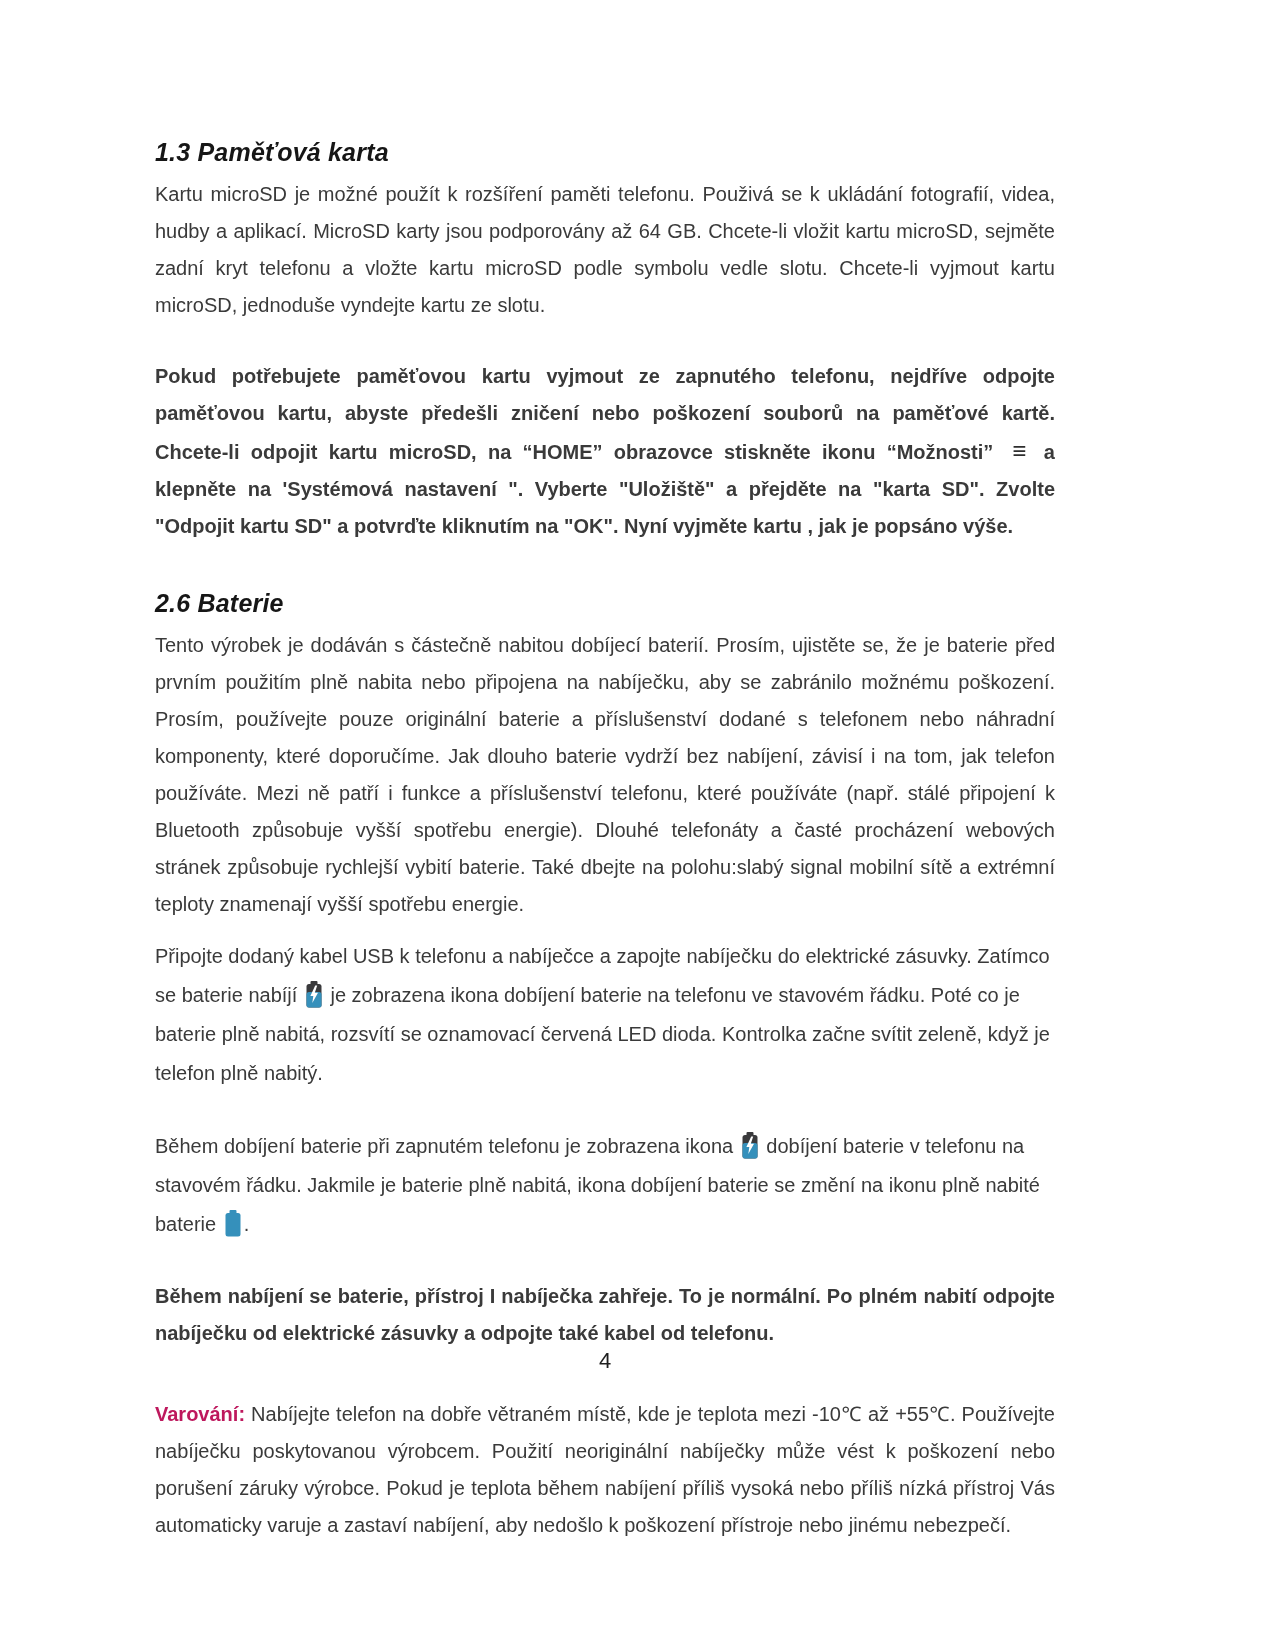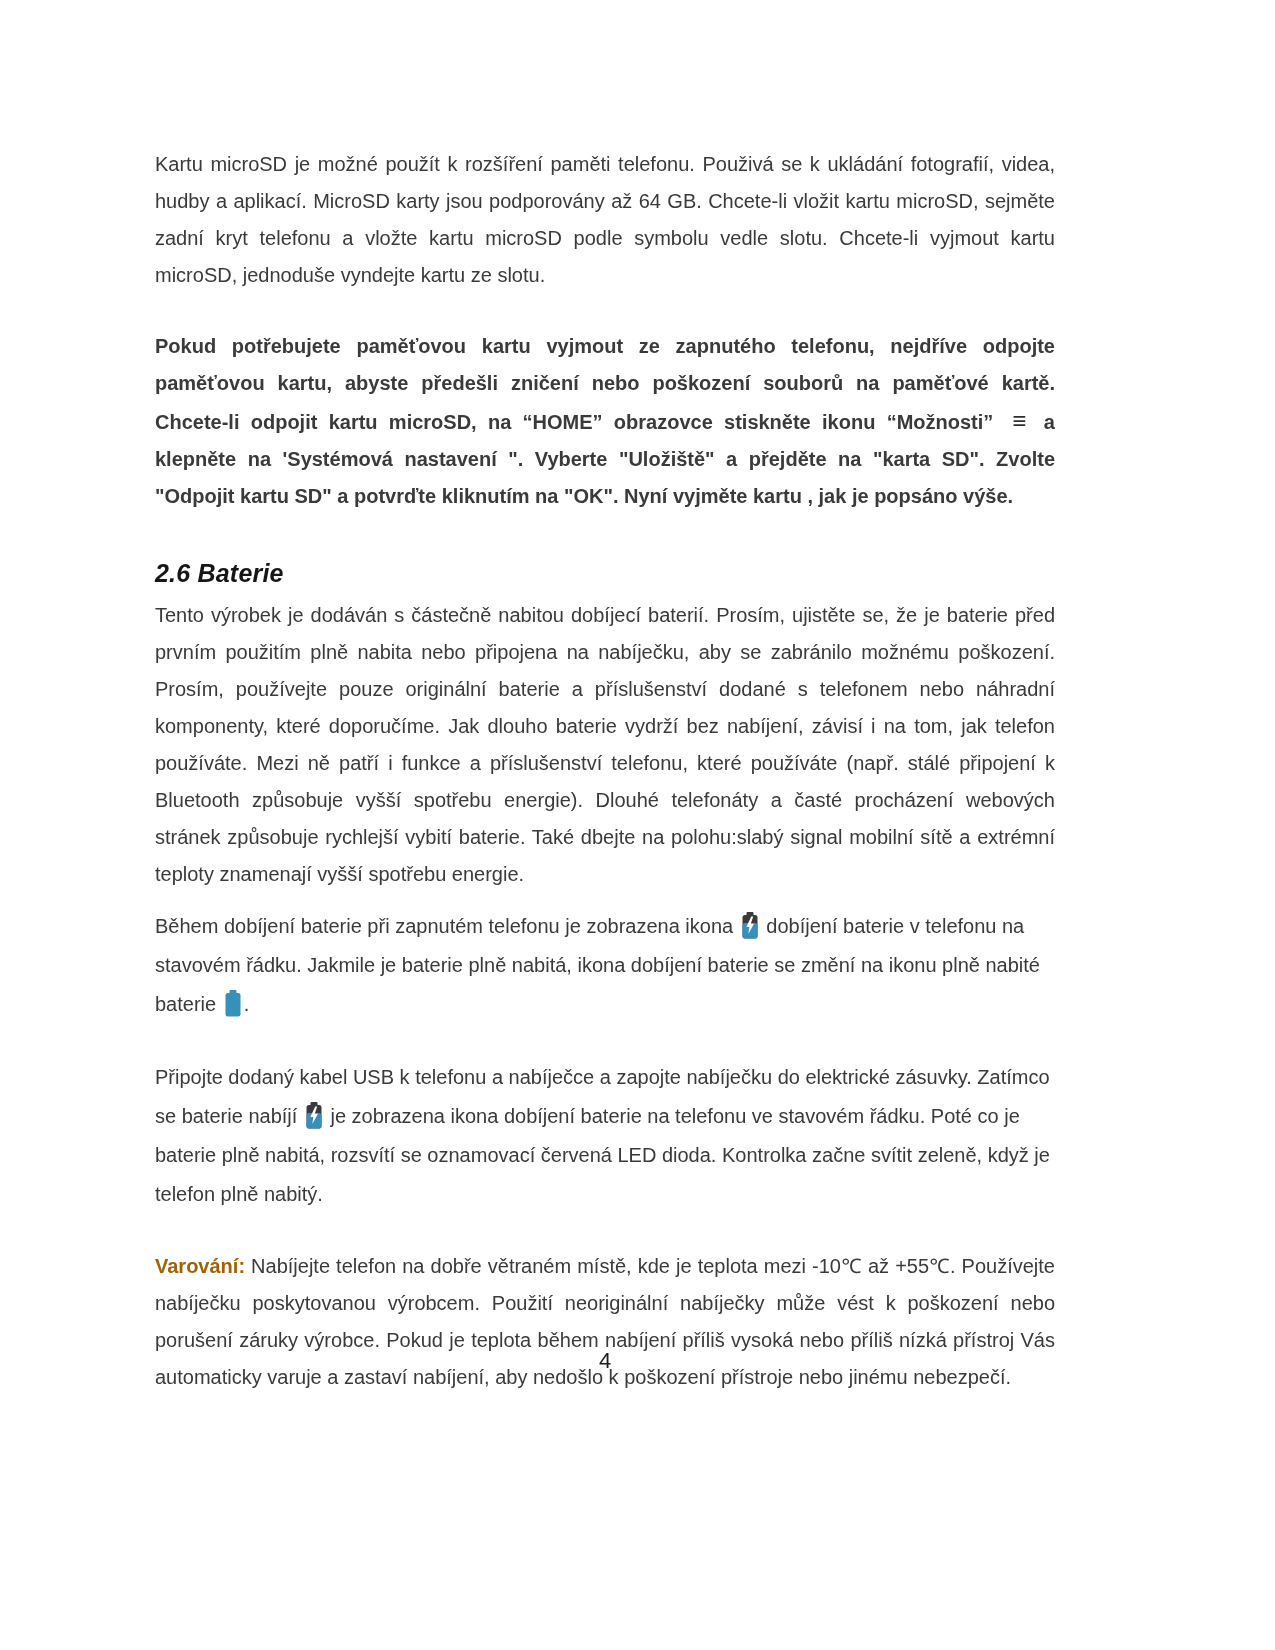--- a/index.html
+++ b/index.html
@@ -38,69 +38,71 @@
     font-size:24px;
     padding:0 6px 0 8px;
     color:#2e2e2e;
   }
   .batt{
     display:inline-block;
     vertical-align:-6px;
     line-height:0;
     padding:0 3px;
   }
-  .warning-label{font-weight:700;color:#a16207;}
+  .warning-label{font-weight:700;color:#be185d;}
   .page-number{
     position:absolute;
     left:147px;width:916px;
     top:1348px;
     text-align:center;
     font-size:22px;
     color:#1e1e1e;
   }
 </style>
 </head>
 <body>
 
 <div class="page">
   <div class="content">
 
+    <h2 class="heading">1.3 Paměťová karta</h2>
 
     <p class="para justify mb-md">Kartu microSD je možné použít k rozšíření paměti telefonu. Použivá se k ukládání fotografií, videa, hudby a aplikací. MicroSD karty jsou podporovány až 64 GB. Chcete-li vložit kartu microSD, sejměte zadní kryt telefonu a vložte kartu microSD podle symbolu vedle slotu. Chcete-li vyjmout kartu microSD, jednoduše vyndejte kartu ze slotu.</p>
 
     <p class="para justify mb-lg">
       <span>Pokud potřebujete paměťovou kartu vyjmout ze zapnutého telefonu, nejdříve odpojte paměťovou kartu, abyste předešli zničení nebo poškození souborů na paměťové kartě. Chcete-li odpojit kartu microSD, na “HOME” obrazovce stiskněte ikonu “Možnosti” </span><span class="menu-glyph">≡</span><span> a klepněte na 'Systémová nastavení ". Vyberte "Uložiště" a přejděte na "karta SD". Zvolte "Odpojit kartu SD" a potvrďte kliknutím na "OK". Nyní vyjměte kartu , jak je popsáno výše.</span>
     </p>
 
     <h2 class="heading">2.6 Baterie</h2>
 
     <p class="para justify mb-sm">Tento výrobek je dodáván s částečně nabitou dobíjecí baterií. Prosím, ujistěte se, že je baterie před prvním použitím plně nabita nebo připojena na nabíječku, aby se zabránilo možnému poškození. Prosím, používejte pouze originální baterie a příslušenství dodané s telefonem nebo náhradní komponenty, které doporučíme. Jak dlouho baterie vydrží bez nabíjení, závisí i na tom, jak telefon používáte. Mezi ně patří i funkce a příslušenství telefonu, které používáte (např. stálé připojení k Bluetooth způsobuje vyšší spotřebu energie). Dlouhé telefonáty a časté procházení webových stránek způsobuje rychlejší vybití baterie. Také dbejte na polohu:slabý signal mobilní sítě a extrémní teploty znamenají vyšší spotřebu energie.</p>
 
 
     <p class="para tall mb-md">
+      <span>Připojte dodaný kabel USB k telefonu a nabíječce a zapojte nabíječku do elektrické zásuvky. Zatímco se baterie nabíjí </span><span class="batt"><svg width="16" height="27" viewBox="0 0 16 27" aria-hidden="true">
+              <rect x="4.5" y="0" width="7" height="4" rx="1" fill="#3a3a3c"></rect>
+              <rect x="0.5" y="3" width="15" height="23.5" rx="2.5" fill="#3a3a3c"></rect>
+              <rect x="0.5" y="11" width="15" height="15.5" rx="2.5" fill="#3590bb"></rect>
+              <polygon points="9.2,4.5 4.4,15 7.3,15 6.3,22 12,11.8 8.8,11.8 11.2,4.5" fill="#ffffff"></polygon>
+            </svg></span><span> je zobrazena ikona dobíjení baterie na telefonu ve stavovém řádku. Poté co je baterie plně nabitá, rozsvítí se oznamovací červená LED dioda. Kontrolka začne svítit zeleně, když je telefon plně nabitý.</span>
+    </p>
+
+    <p class="para tall mb-md">
       <span>Během dobíjení baterie při zapnutém telefonu  je zobrazena ikona </span><span class="batt"><svg width="16" height="27" viewBox="0 0 16 27" aria-hidden="true">
               <rect x="4.5" y="0" width="7" height="4" rx="1" fill="#3a3a3c"></rect>
               <rect x="0.5" y="3" width="15" height="23.5" rx="2.5" fill="#3a3a3c"></rect>
               <rect x="0.5" y="11" width="15" height="15.5" rx="2.5" fill="#3590bb"></rect>
               <polygon points="9.2,4.5 4.4,15 7.3,15 6.3,22 12,11.8 8.8,11.8 11.2,4.5" fill="#ffffff"></polygon>
             </svg></span><span> dobíjení baterie v telefonu na stavovém  řádku. Jakmile je baterie plně nabitá, ikona dobíjení baterie  se změní na ikonu plně nabité baterie </span><span class="batt"><svg width="16" height="27" viewBox="0 0 16 27" aria-hidden="true">
               <rect x="4.5" y="0" width="7" height="4" rx="1" fill="#3590bb"></rect>
               <rect x="0.5" y="3" width="15" height="23.5" rx="2.5" fill="#3590bb"></rect>
             </svg></span><span>.</span>
     </p>
 
-    <p class="para tall mb-md">
-      <span>Připojte dodaný kabel USB k telefonu a nabíječce a zapojte nabíječku do elektrické zásuvky. Zatímco se baterie nabíjí </span><span class="batt"><svg width="16" height="27" viewBox="0 0 16 27" aria-hidden="true">
-              <rect x="4.5" y="0" width="7" height="4" rx="1" fill="#3a3a3c"></rect>
-              <rect x="0.5" y="3" width="15" height="23.5" rx="2.5" fill="#3a3a3c"></rect>
-              <rect x="0.5" y="11" width="15" height="15.5" rx="2.5" fill="#3590bb"></rect>
-              <polygon points="9.2,4.5 4.4,15 7.3,15 6.3,22 12,11.8 8.8,11.8 11.2,4.5" fill="#ffffff"></polygon>
-            </svg></span><span> je zobrazena ikona dobíjení baterie na telefonu ve stavovém řádku. Poté co je baterie plně nabitá, rozsvítí se oznamovací červená LED dioda. Kontrolka začne svítit zeleně, když je telefon plně nabitý.</span>
-    </p>
-
+    <p class="para justify mb-lg">Během nabíjení se baterie, přístroj I nabíječka zahřeje. To je normální. Po plném nabití odpojte nabíječku od elektrické zásuvky a odpojte také kabel od telefonu.</p>
 
     <p class="para justify">
       <span class="warning-label">Varování:</span><span> Nabíjejte telefon na dobře větraném místě, kde je teplota mezi  -10℃  až +55℃. Používejte nabíječku poskytovanou výrobcem. Použití neoriginální nabíječky může vést k poškození nebo porušení záruky výrobce. Pokud je teplota během nabíjení příliš vysoká nebo příliš nízká přístroj Vás automaticky varuje a zastaví nabíjení, aby nedošlo k poškození přístroje nebo jinému nebezpečí.</span>
     </p>
 
   </div>
 
   <div class="page-number">4</div>
 </div>
 

